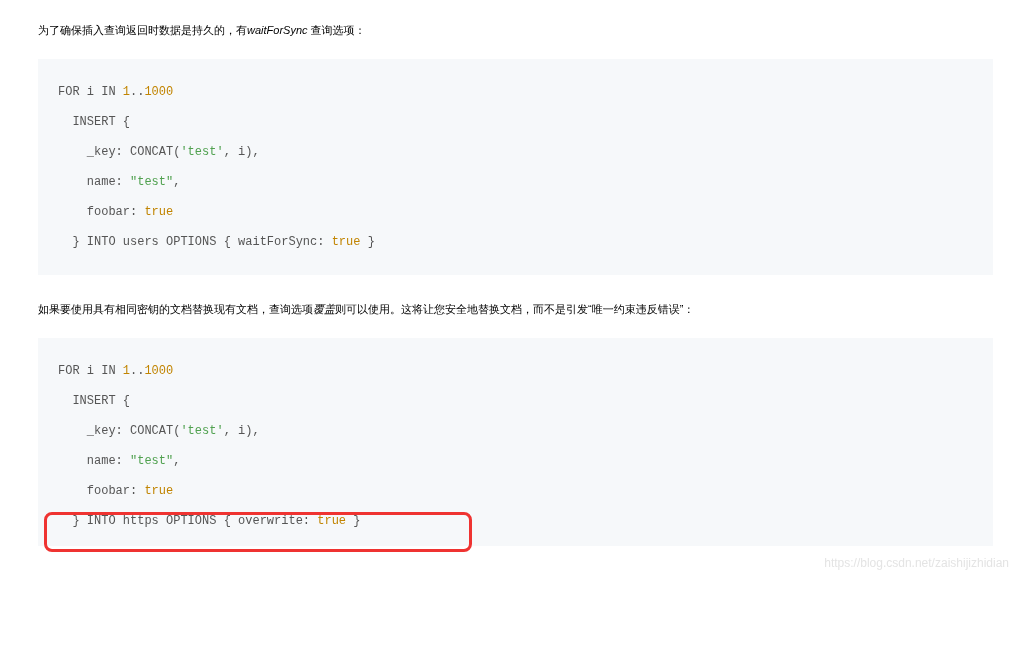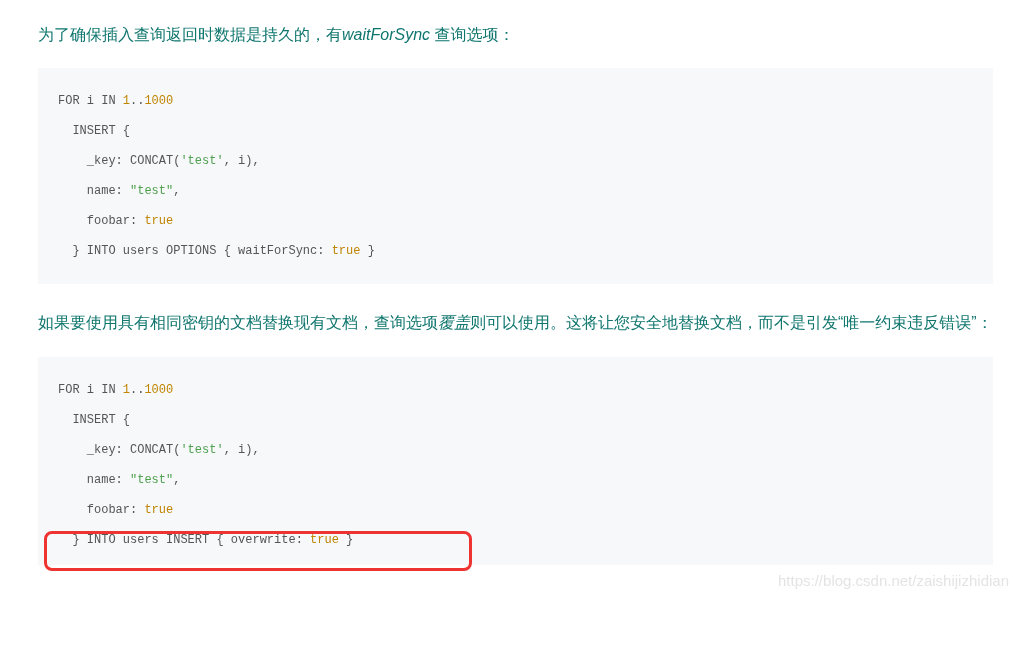--- a/index.html
+++ b/index.html
@@ -9,23 +9,23 @@
     }
     body {
       font-family: -apple-system, BlinkMacSystemFont, "Segoe UI", "PingFang SC", "Microsoft YaHei", sans-serif;
       background: #ffffff;
       padding: 20px 38px 30px 38px;
       color: #4f4f4f;
       width: 1031px;
       position: relative;
     }
     .paragraph {
-      font-size: 16px;
+      font-size: 11px;
       line-height: 1.9;
-      color: #0f766e;
+      color: #000000;
       margin-bottom: 18px;
     }
     .italic {
       font-style: italic;
     }
     .code-block {
       background: #f6f8fa;
       padding: 18px 20px;
       font-family: Consolas, Monaco, "Courier New", monospace;
       font-size: 12px;
@@ -47,21 +47,21 @@
     }
     .highlight-box {
       border: 3px solid #ef3331;
       border-radius: 8px;
       position: absolute;
     }
     .watermark {
       position: absolute;
       right: 22px;
       bottom: 6px;
-      font-size: 15px;
+      font-size: 12px;
       color: #e4e4e4;
       font-family: sans-serif;
       pointer-events: none;
     }
   </style>
 </head>
 <body>
 
 <p class="paragraph"><span>为了确保插入查询返回时数据是持久的，有</span><span class="italic">waitForSync</span><span> 查询选项：</span></p>
 
@@ -72,15 +72,15 @@
 <span>    foobar: </span><span class="tok-true">true</span>
 <span>  } INTO users OPTIONS { waitForSync: </span><span class="tok-true">true</span><span> }</span></div>
 
 <p class="paragraph"><span>如果要使用具有相同密钥的文档替换现有文档，查询选项</span><span class="italic">覆盖</span><span>则可以使用。这将让您安全地替换文档，而不是引发“唯一约束违反错误”：</span></p>
 
 <div class="code-block" style="margin-bottom:0; padding-bottom:10px;"><span>FOR i IN </span><span class="tok-num">1</span><span>..</span><span class="tok-num">1000</span>
 <span>  INSERT {</span>
 <span>    _key: CONCAT(</span><span class="tok-str">'test'</span><span>, i),</span>
 <span>    name: </span><span class="tok-str">"test"</span><span>,</span>
 <span>    foobar: </span><span class="tok-true">true</span>
-<span>  } INTO users INSERT { overwrite: </span><span class="tok-true">true</span><span> }</span><div id="highlight" class="highlight-box" style="left: 6px; bottom: -6px; width: 428px; height: 40px;"></div></div>
+<span>  } INTO https OPTIONS { overwrite: </span><span class="tok-true">true</span><span> }</span><div id="highlight" class="highlight-box" style="left: 6px; bottom: -6px; width: 428px; height: 40px;"></div></div>
 
 <div class="watermark">https://blog.csdn.net/zaishijizhidian</div>
 
 </body></html>

